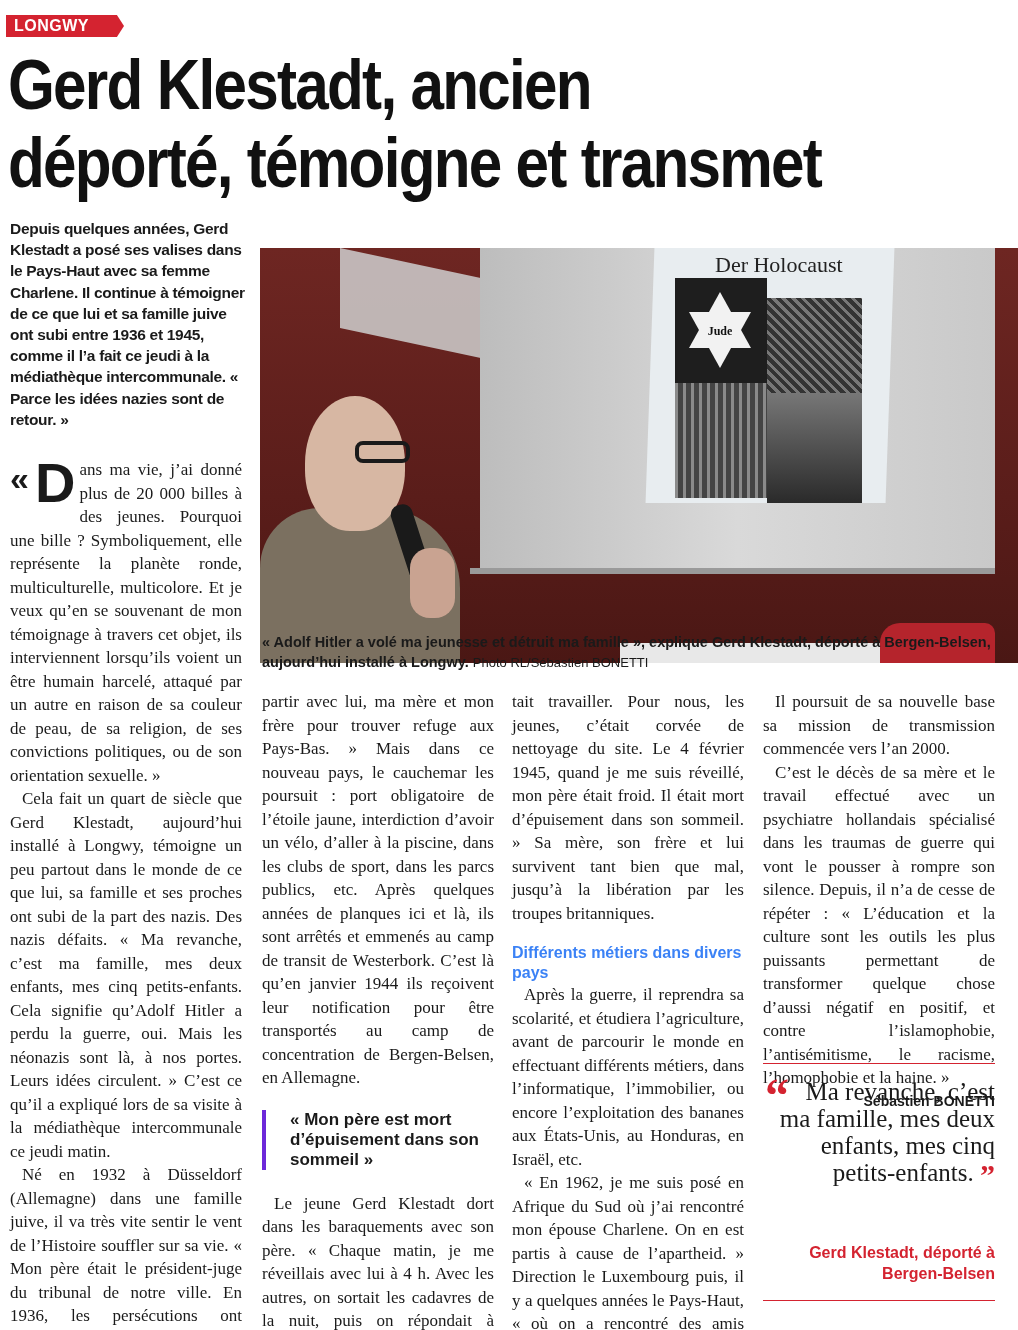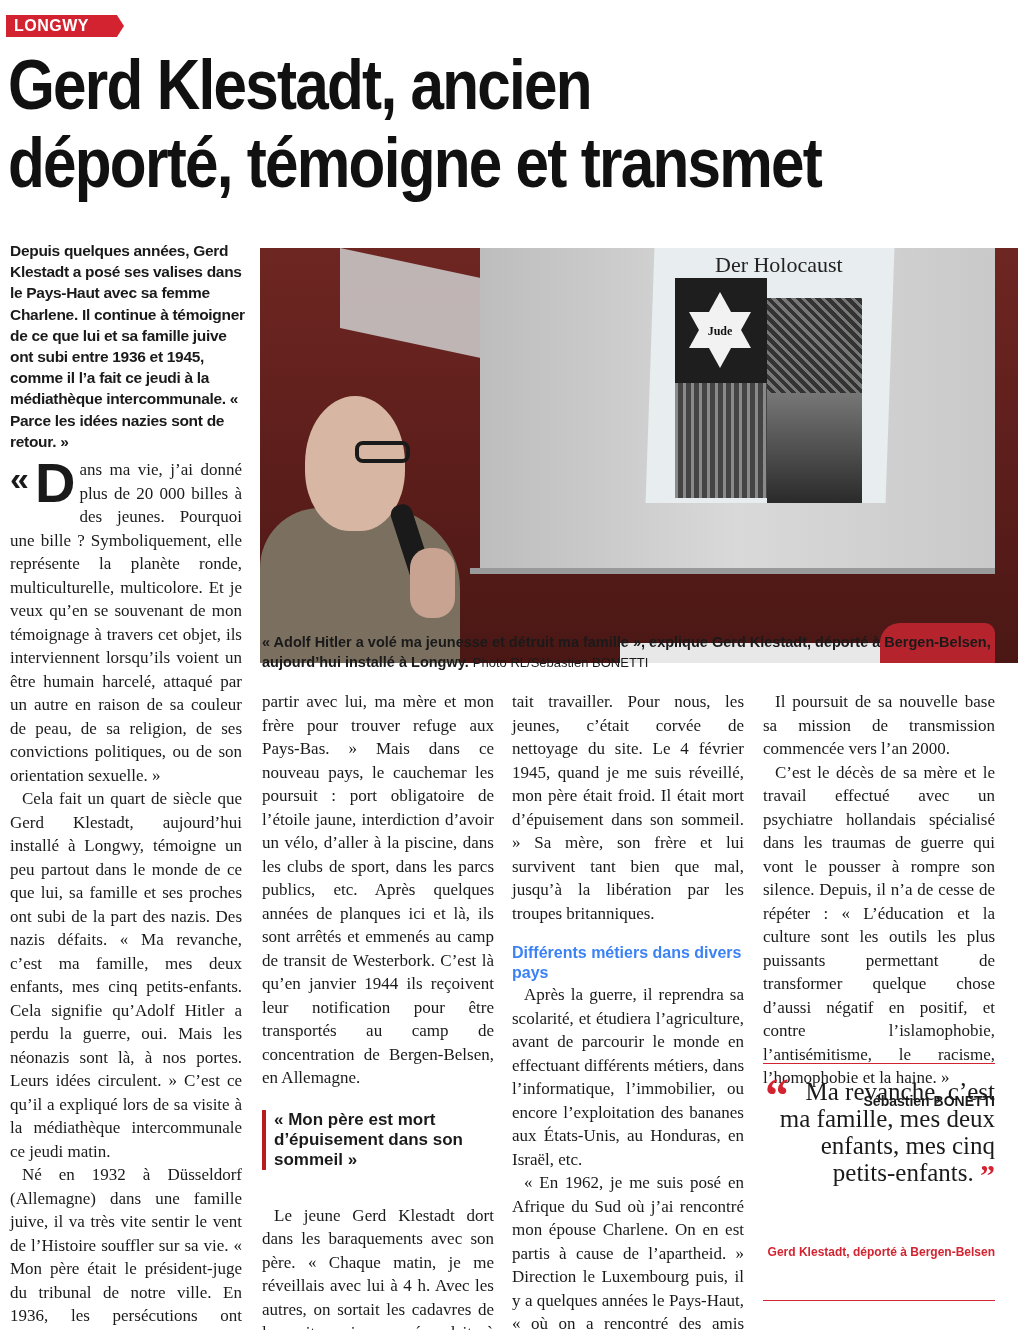--- a/index.html
+++ b/index.html
@@ -17,21 +17,20 @@
     font-family: "Liberation Sans", sans-serif; font-weight: bold;
     font-size: 70px; line-height: 78px; letter-spacing: -2px;
     transform: scaleX(0.86); transform-origin: left top; white-space: nowrap;
     color: #111;
   }
   .chapo {
     position: absolute; left: 10px; top: 218px; width: 240px;
     font-family: "Liberation Sans", sans-serif; font-weight: bold;
     font-size: 15.5px; line-height: 21.2px; color: #1a1a1a;
     letter-spacing: -0.3px;
-    margin-top: 22px;
   }
   .col {
     position: absolute; font-family: "Liberation Serif", serif;
     font-size: 17px; line-height: 23.5px; text-align: justify; color: #1a1a1a;
     hyphens: auto;
   }
   .col p { margin: 0; text-indent: 12px; }
   .col p.noindent { text-indent: 0; }
   .col1 { left: 10px; top: 458px; width: 232px; }
   .col2 { left: 262px; top: 690px; width: 232px; }
@@ -40,21 +39,21 @@
 
   .dropcap-wrap { position: relative; }
   .open-quote { float: left; font-family: "Liberation Sans", sans-serif; font-weight: bold; font-size: 34px; line-height: 40px; margin-right: 6px; }
   .dropcap { float: left; font-family: "Liberation Sans", sans-serif; font-weight: bold; font-size: 56px; line-height: 46px; margin-right: 4px; margin-top: 2px; }
 
   .subhead {
     font-family: "Liberation Sans", sans-serif; font-weight: bold;
     font-size: 16px; line-height: 20px; margin: 18px 0 0 0; text-align: left; color: #3b82f6;
   }
   .pullhead {
-    margin: 20px 0 34px 0; border-left: 4px solid #b91c1c; padding-left: 8px;
+    margin: 20px 0 22px 0; border-left: 4px solid #6d28d9; padding-left: 24px;
     font-family: "Liberation Sans", sans-serif; font-weight: bold;
     font-size: 17px; line-height: 20px; text-align: left; color: #1a1a1a;
   }
   .byline { text-align: right; font-family: "Liberation Sans", sans-serif; font-weight: bold; font-size: 14px; }
 
   .photo {
     position: absolute; left: 260px; top: 212px; width: 796px; height: 415px;
     background: linear-gradient(180deg, #6e2622 0%, #5a1d1a 60%, #4a1714 100%);
     overflow: hidden;
     margin-top: 36px;
@@ -85,21 +84,21 @@
   .caption b { font-weight: bold; }
   .caption .credit { font-weight: normal; font-size: 13px; margin-top: 24px; }
 
   .quotebox {
     position: absolute; left: 763px; top: 1063px; width: 232px; height: 236px;
     border-top: 1.5px solid #d42330; border-bottom: 1.5px solid #d42330;
   }
   .qb-open { position: absolute; left: 2px; top: 12px; font-family: "Liberation Serif", serif; font-weight: bold; font-size: 48px; color: #d42330; line-height: 40px; }
   .qb-text { position: absolute; left: 0; top: 14px; width: 232px; font-family: "Liberation Serif", serif; font-size: 25px; line-height: 27px; color: #1a1a1a; text-indent: 36px; text-align: right; }
   .qb-close { font-family: "Liberation Serif", serif; font-weight: bold; color: #d42330; font-size: 30px; vertical-align: -4px; }
-  .qb-author { position: absolute; right: 0; top: 178px; width: 232px; text-align: right; font-family: "Liberation Sans", sans-serif; font-weight: bold; font-size: 12px; line-height: 21px; color: #d42330; }
+  .qb-author { position: absolute; right: 0; top: 178px; width: 232px; text-align: right; font-family: "Liberation Sans", sans-serif; font-weight: bold; font-size: 16px; line-height: 21px; color: #d42330; }
 </style>
 </head>
 <body>
 
 <div class="tag">LONGWY</div>
 
 <div class="headline">
   <div>Gerd Klestadt, ancien</div>
   <div>déporté, témoigne et transmet</div>
 </div>

